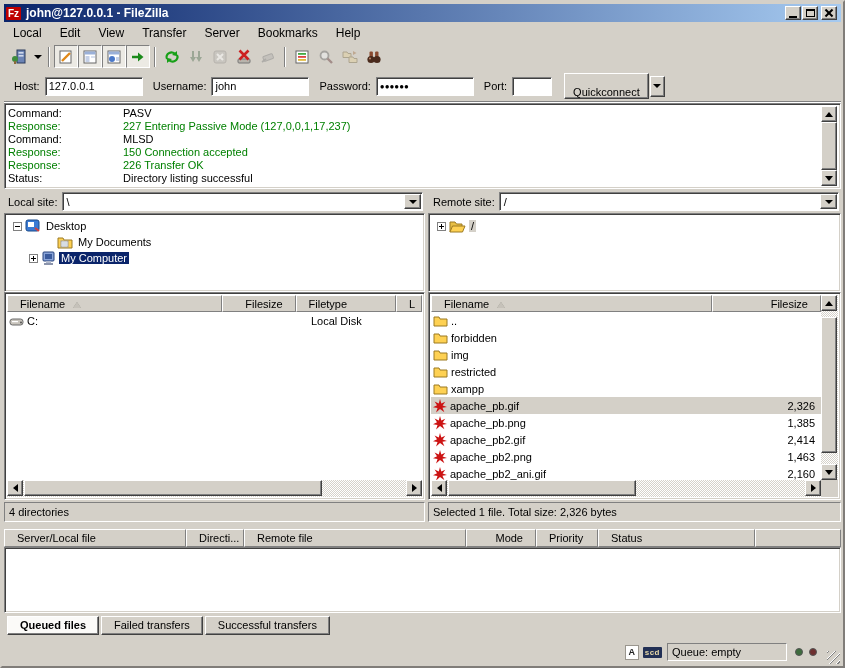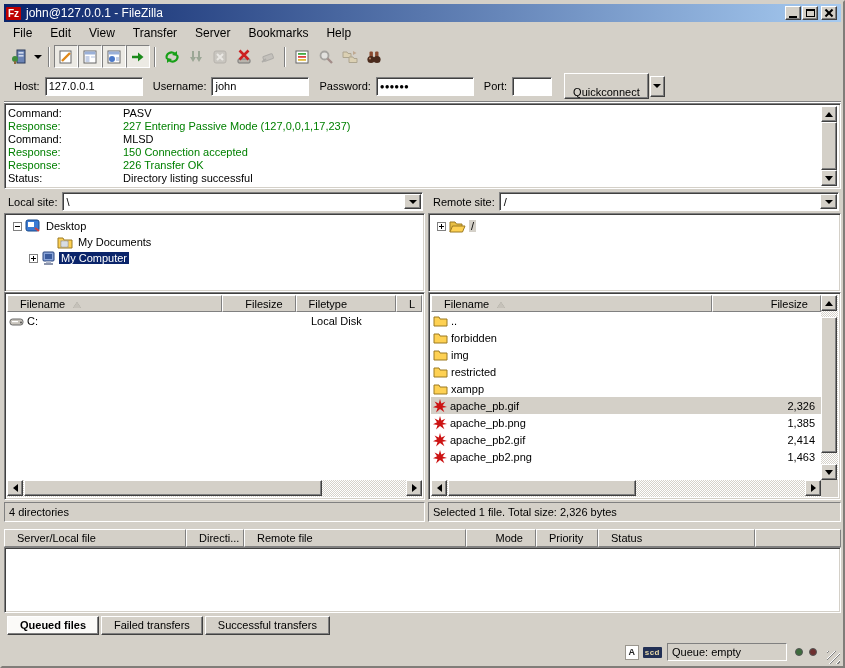--- a/index.html
+++ b/index.html
@@ -13,21 +13,21 @@
             box-shadow:inset 1px 1px 0 #404040, inset -1px -1px 0 #d4d0c8; }
   .sunkenbar { background:#d4d0c8; border:1px solid; border-color:#808080 #ffffff #ffffff #808080; }
   .hcell { background:#d4d0c8; border:1px solid; border-color:#ffffff #808080 #808080 #ffffff;
            padding:1px 12px; white-space:nowrap; overflow:hidden; display:flex; align-items:center; }
 
   
   .titlebar { position:absolute; left:4px; top:4px; width:837px; height:18px;
               background:linear-gradient(to right,#0a246a,#a6caf0); display:flex; align-items:center; }
   .appicon { width:15px; height:13px; margin-left:2px; background:#bf0000; color:#fff; font-weight:bold;
              font-size:10px; display:flex; align-items:center; justify-content:center; border-radius:1px; }
-  .title { color:#fff; font-weight:normal; font-size:12px; margin-left:5px; flex:1; white-space:nowrap; }
+  .title { color:#fff; font-weight:bold; font-size:12px; margin-left:5px; flex:1; white-space:nowrap; }
   .winbtns { display:flex; align-items:center; margin-right:4px; gap:0; }
   .wbtn { width:16px; height:14px; background:#d4d0c8; border:1px solid; border-color:#fff #404040 #404040 #fff;
           box-shadow:inset -1px -1px 0 #808080; display:flex; align-items:center; justify-content:center; margin-left:1px; position:relative; }
   .wbtn.close { margin-left:3px; }
   .g-min { width:8px; height:2px; background:#000; margin-top:7px; }
   .g-max { width:9px; height:8px; border:1px solid #000; border-top-width:2px; }
   .g-x { position:relative; width:8px; height:8px; }
   .g-x::before,.g-x::after { content:""; position:absolute; left:-1px; top:3px; width:10px; height:2px; background:#000; }
   .g-x::before { transform:rotate(45deg); } .g-x::after { transform:rotate(-45deg); }
 
@@ -147,21 +147,21 @@
       <span class="wbtn">
           <span class="g-max"></span>
         </span>
       <span class="wbtn close">
           <span class="g-x"></span>
         </span>
     </span>
   </div>
 
   <div class="menubar">
-    <span class="menuitem">File</span>
+    <span class="menuitem">Local</span>
     <span class="menuitem">Edit</span>
     <span class="menuitem">View</span>
     <span class="menuitem">Transfer</span>
     <span class="menuitem">Server</span>
     <span class="menuitem">Bookmarks</span>
     <span class="menuitem">Help</span>
   </div>
 
   <div class="toolbar">
     <span class="tb">
@@ -542,20 +542,31 @@
           <span class="cell" style="flex:1">
             <span class="ficon">
               <svg width="14" height="14" viewBox="0 0 16 16">
                 <path d="M8 0 L9.5 5 L14 3 L11 7.5 L16 9 L10.8 10 L13 15 L8 11.5 L3.5 15.5 L5.2 10.3 L0 9.5 L4.6 7.2 L1.8 2.8 L6.6 5 Z" fill="#cc1414"></path>
               </svg>
             </span>
             <span>apache_pb2.png</span>
           </span>
           <span class="cell num" style="width:105px">1,463</span>
         </div>
+      <div class="lrow">
+          <span class="cell" style="flex:1">
+            <span class="ficon">
+              <svg width="14" height="14" viewBox="0 0 16 16">
+                <path d="M8 0 L9.5 5 L14 3 L11 7.5 L16 9 L10.8 10 L13 15 L8 11.5 L3.5 15.5 L5.2 10.3 L0 9.5 L4.6 7.2 L1.8 2.8 L6.6 5 Z" fill="#cc1414"></path>
+              </svg>
+            </span>
+            <span>apache_pb2_ani.gif</span>
+          </span>
+          <span class="cell num" style="width:105px">2,160</span>
+        </div>
     </div>
     <div class="track" style="right:2px;top:2px;width:17px;bottom:19px">
       <span class="sb-btn" style="left:0;top:0">
           <span class="ar up"></span>
         </span>
       <span class="thumb" style="left:0;top:22px;width:16px;height:136px"></span>
       <span class="sb-btn" style="left:0;bottom:0">
           <span class="ar dn"></span>
         </span>
     </div>

